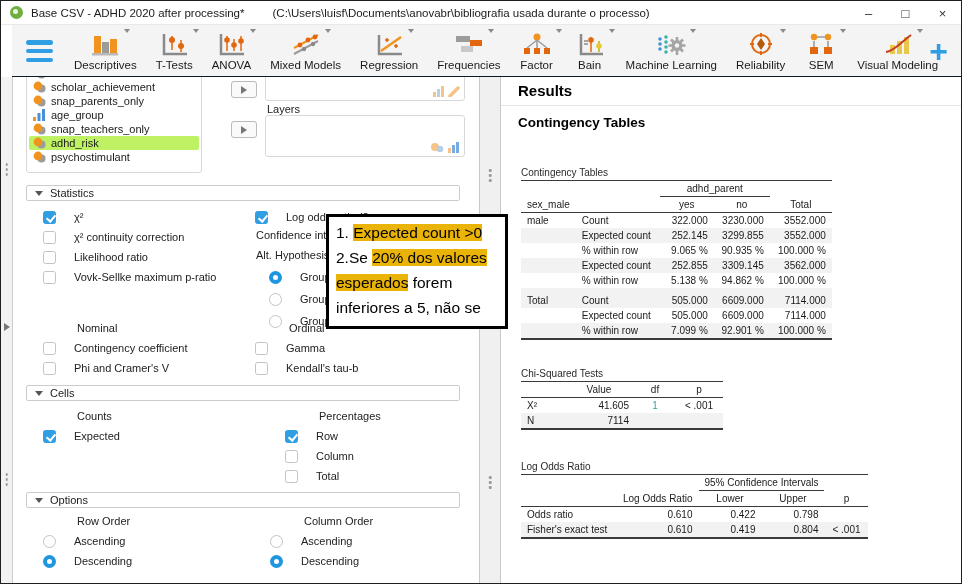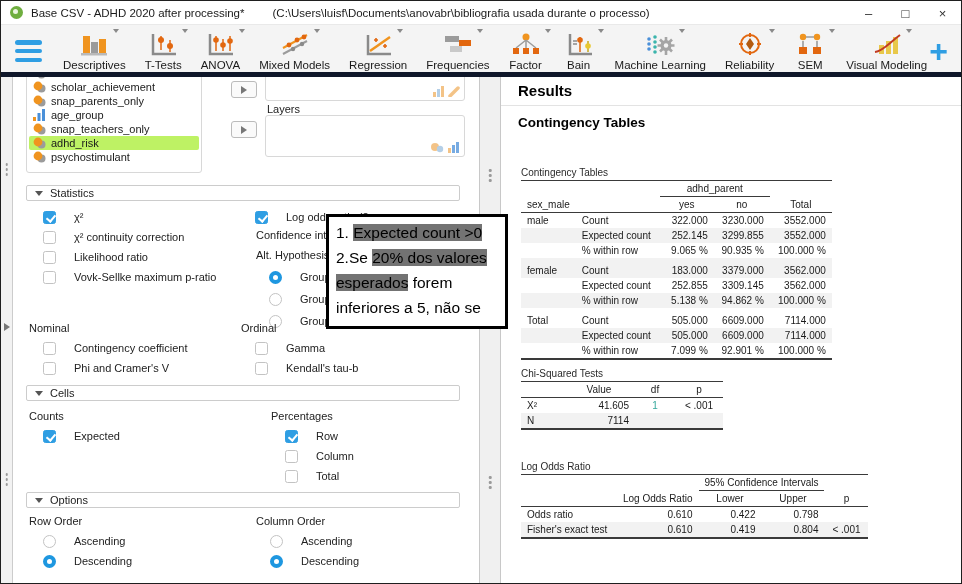--- a/index.html
+++ b/index.html
@@ -10,21 +10,21 @@
   
   #titlebar { position:absolute; left:0; top:0; right:0; height:24px; background:#fff; display:flex; align-items:center; border-bottom:1px solid #e9e9e9; }
   #app-icon { width:13px; height:13px; border-radius:50%; background:#6fae3f; margin:0 8px 0 9px; position:relative; flex:none; }
   #app-icon::after { content:""; position:absolute; left:3px; top:3px; width:5px; height:5px; border-radius:50%; background:#eaf5df; }
   .tb-title { font-size:11.5px; color:#1a1a1a; white-space:nowrap; }
   .tb-path  { font-size:11.5px; color:#1a1a1a; margin-left:28px; white-space:nowrap; }
   #win-controls { position:absolute; right:0; top:0; height:24px; display:flex; }
   .wc { width:37px; height:24px; display:flex; align-items:center; justify-content:center; font-size:13px; color:#333; cursor:pointer; }
 
   
-  #ribbon { position:absolute; left:0; top:24px; right:0; height:52px; background:#f4f4f4; border-bottom:5px solid #0f172a;text-decoration:underline; }
+  #ribbon { position:absolute; left:11px; top:24px; right:0; height:52px; background:#f4f4f4; border-bottom:1px solid #0f172a;text-decoration:underline; }
   #menu-btn { position:absolute; left:14px; top:15px; width:27px; height:22px; display:flex; flex-direction:column; justify-content:space-between; cursor:pointer; }
   .hbar { height:4.5px; border-radius:2.5px; background:#2f9ee3; }
   #modules { position:absolute; left:62px; top:3px; display:flex; gap:19px; }
   .module { display:flex; flex-direction:column; align-items:center; cursor:pointer; }
   .mod-icon { position:relative; width:34px; height:30px; display:flex; align-items:flex-end; justify-content:center; }
   .caret { position:absolute; right:-8px; top:1px; width:0; height:0; border-left:3.5px solid transparent; border-right:3.5px solid transparent; border-top:4.5px solid #8a8a8a; }
   .mod-label { font-size:11.5px; color:#1a1a1a; white-space:nowrap; margin-top:1px; }
   #add-btn { position:absolute; right:13px; top:11px; font-size:32px; line-height:30px; color:#2f9ee3; font-weight:bold; cursor:pointer; }
 
   
@@ -60,21 +60,21 @@
 
   .ctl-row { display:flex; align-items:center; gap:18px; height:16px; margin-bottom:4px; font-size:11px; color:#222; white-space:nowrap; cursor:pointer; }
   .ctl-row.indent { margin-left:14px; }
   .cb { width:13px; height:13px; border:1px solid #c3c3c3; border-radius:2.5px; background:#fff; flex:none; position:relative; }
   .cb.on { background:#2f9ee3; border-color:#2f9ee3; }
   .cb.on::after { content:""; position:absolute; left:3.5px; top:1px; width:4px; height:7px; border:solid #fff; border-width:0 2px 2px 0; transform:rotate(40deg); }
   .rb { width:13px; height:13px; border:1px solid #c3c3c3; border-radius:50%; background:#fff; flex:none; }
   .rb.on { border:4px solid #1e97e0; }
   .plain-label { font-size:11px; color:#222; height:16px; margin-bottom:4px; margin-left:15px; white-space:nowrap; }
   .group { position:absolute; }
-  .group-title { font-size:11px; color:#222; height:18px; }
+  .group-title { font-size:11px; color:#222; height:18px;margin-left:48px; }
   #stats-left { left:16px; top:132px; }
   #stats-right { left:228px; top:132px; }
   #stats-right .ctl-row.radio { margin-left:28px; margin-bottom:6px; }
   #stats-right .ctl-row.radio.first { margin-top:4px; }
   #nominal-group { left:16px; top:245px; }
   #ordinal-group { left:228px; top:245px; }
   #counts-group { left:16px; top:333px; }
   #percent-group { left:258px; top:333px; }
   #roworder-group { left:16px; top:438px; }
   #colorder-group { left:243px; top:438px; }
@@ -95,21 +95,21 @@
   .jasp-table tr.hrow td { border-bottom:1px solid #3a3a3a; }
   .jasp-table td.span-h { border-bottom:1px solid #3a3a3a; text-align:center; }
   .jasp-table td.nb { border-bottom:none; }
   .jasp-table tbody tr:nth-child(even) { background:#f2f2f2; }
   .jasp-table tr.gstart td { padding-top:7px; }
   .al-l { text-align:left; } .al-r { text-align:right; } .al-c { text-align:center; }
   td.teal { color:#35a79c; }
 
   
   #annotation { position:absolute; left:325px; top:137px; width:182px; background:#fff; border:3px solid #000; padding:3px 7px 6px 7px; z-index:40; font-size:15.5px; line-height:25px; color:#000; }
-  .hl { background:#737373; }
+  .hl { background:#eab308; }
 </style>
 </head>
 <body>
 
 <div id="window">
 
   <div id="titlebar">
     <span id="app-icon"></span>
     <span class="tb-title">Base CSV - ADHD 2020 after processing*</span>
     <span class="tb-path">(C:\Users\luisf\Documents\anovabr\bibliografia usada durante o processo)</span>
@@ -596,27 +596,20 @@
                 <td class="al-r">252.145</td>
                 <td class="al-r">3299.855</td>
                 <td class="al-r">3552.000</td>
               </tr>
               <tr>
                 <td class="al-l"></td>
                 <td class="al-l">% within row</td>
                 <td class="al-r">9.065 %</td>
                 <td class="al-r">90.935 %</td>
                 <td class="al-r">100.000 %</td>
-              </tr>
-              <tr class="gstart">
-                <td class="al-l">female</td>
-                <td class="al-l">Count</td>
-                <td class="al-r">183.000</td>
-                <td class="al-r">3379.000</td>
-                <td class="al-r">3562.000</td>
               </tr>
               <tr>
                 <td class="al-l"></td>
                 <td class="al-l">Expected count</td>
                 <td class="al-r">252.855</td>
                 <td class="al-r">3309.145</td>
                 <td class="al-r">3562.000</td>
               </tr>
               <tr>
                 <td class="al-l"></td>

